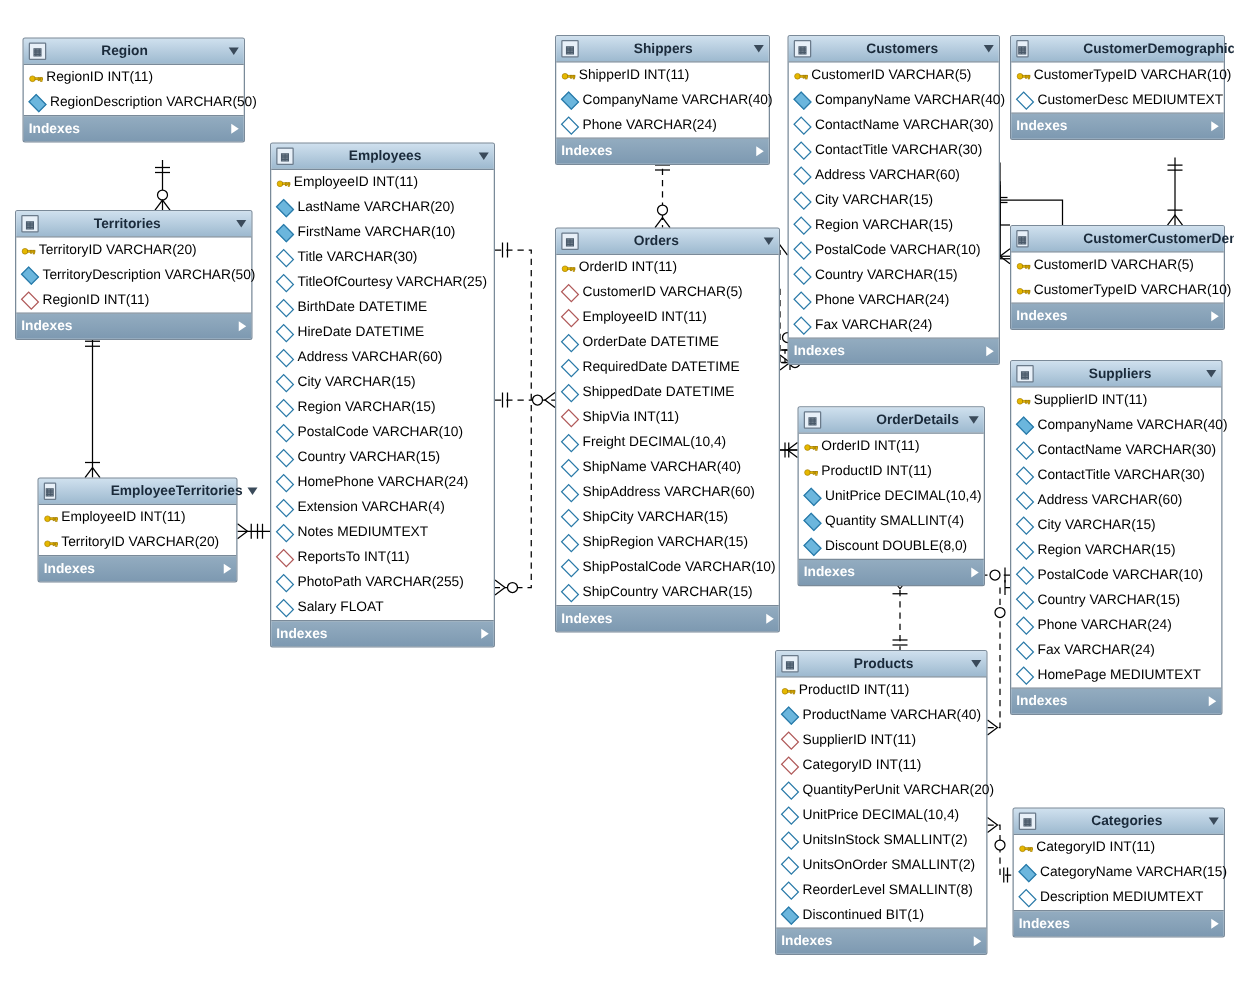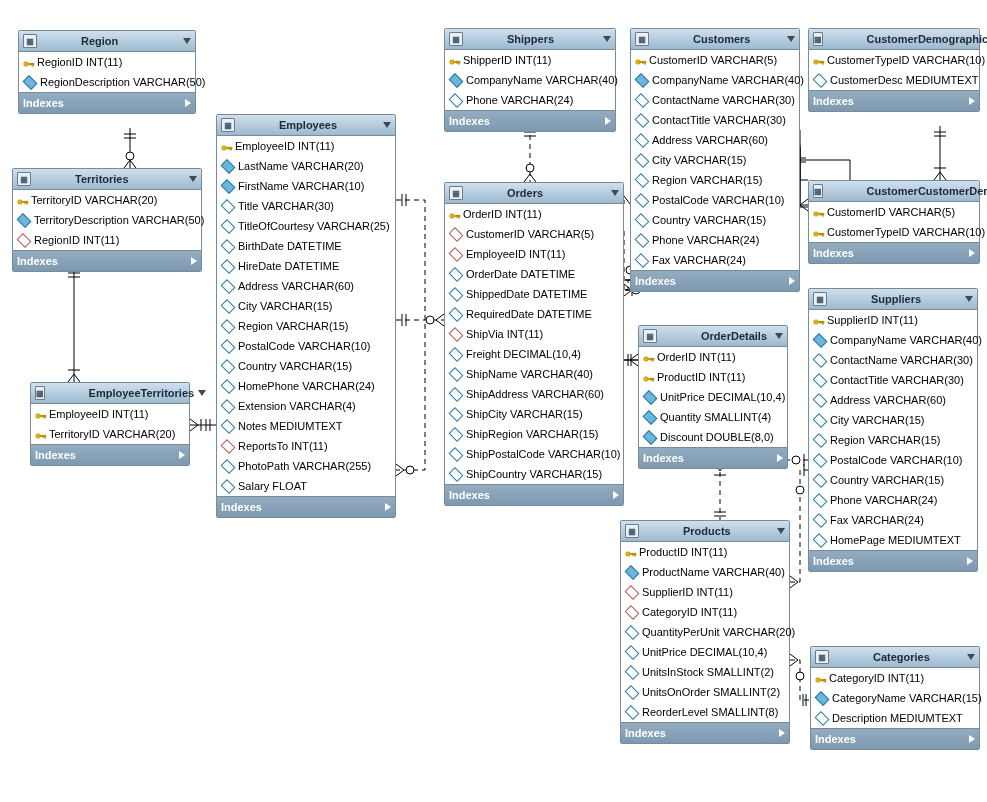--- a/index.html
+++ b/index.html
@@ -465,25 +465,25 @@
           <div class="row">
             <span class="ico ico-diamond red"></span>
             <span class="col-label">EmployeeID INT(11)</span>
           </div>
           <div class="row">
             <span class="ico ico-diamond"></span>
             <span class="col-label">OrderDate DATETIME</span>
           </div>
           <div class="row">
             <span class="ico ico-diamond"></span>
+            <span class="col-label">RequiredDate DATETIME</span>
+          </div>
+          <div class="row">
+            <span class="ico ico-diamond"></span>
             <span class="col-label">ShippedDate DATETIME</span>
-          </div>
-          <div class="row">
-            <span class="ico ico-diamond"></span>
-            <span class="col-label">RequiredDate DATETIME</span>
           </div>
           <div class="row">
             <span class="ico ico-diamond red"></span>
             <span class="col-label">ShipVia INT(11)</span>
           </div>
           <div class="row">
             <span class="ico ico-diamond"></span>
             <span class="col-label">Freight DECIMAL(10,4)</span>
           </div>
           <div class="row">
@@ -785,20 +785,24 @@
             <span class="col-label">UnitsInStock SMALLINT(2)</span>
           </div>
           <div class="row">
             <span class="ico ico-diamond"></span>
             <span class="col-label">UnitsOnOrder SMALLINT(2)</span>
           </div>
           <div class="row">
             <span class="ico ico-diamond"></span>
             <span class="col-label">ReorderLevel SMALLINT(8)</span>
           </div>
+          <div class="row">
+            <span class="ico ico-diamond filled"></span>
+            <span class="col-label">Discontinued BIT(1)</span>
+          </div>
         </div>
         <div class="tbl-foot">
           <span class="idx-label">Indexes</span>
           <span class="chev-right"></span>
         </div>
       </div>
       <div class="tbl" style="left: 810px; top: 646px; width: 170px;">
         <div class="tbl-head">
           <span class="hdr-icon">▦</span>
           <span class="title">Categories</span>

